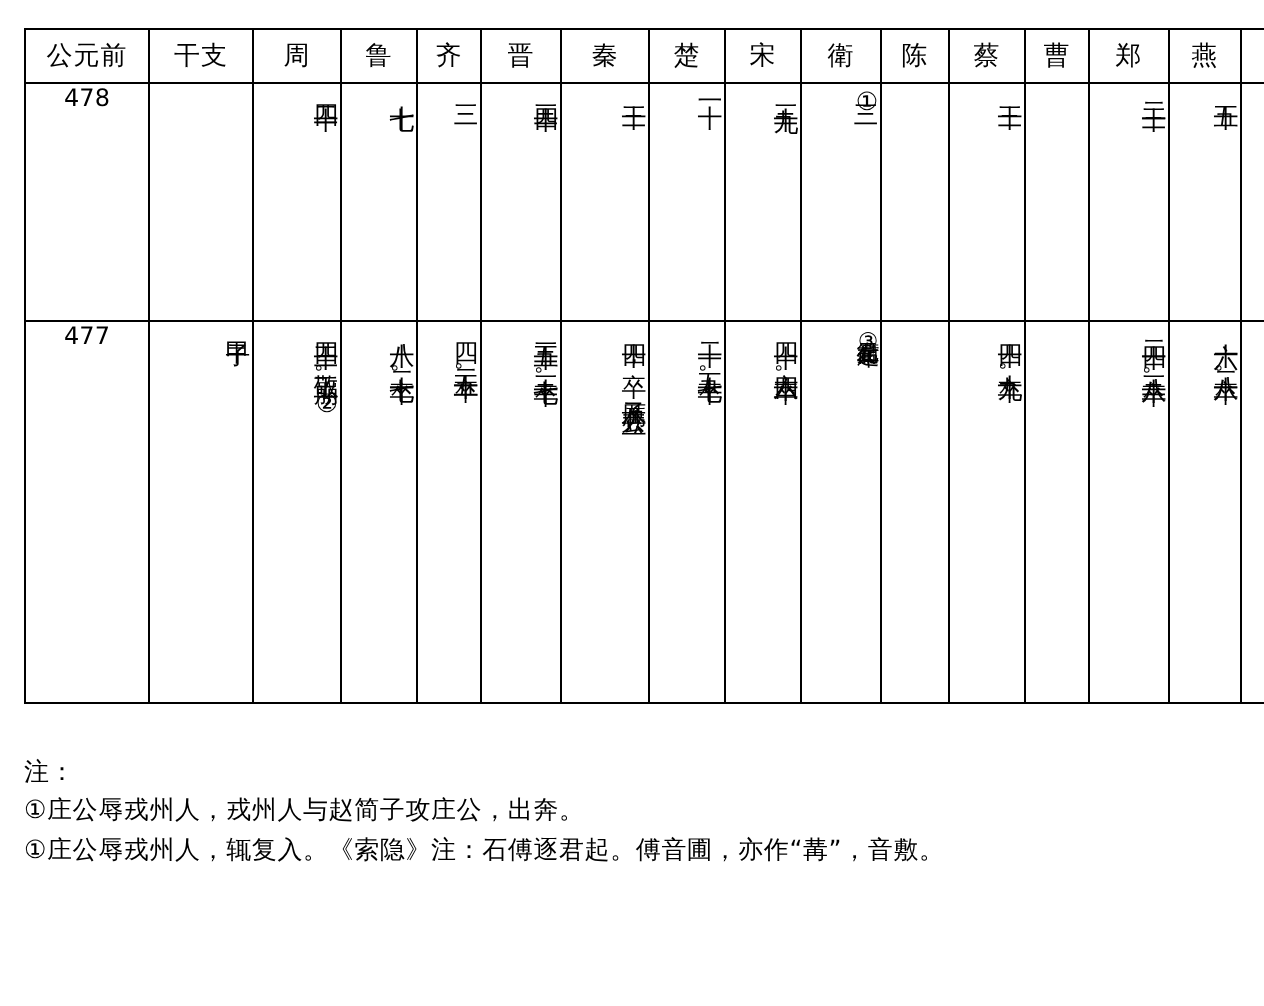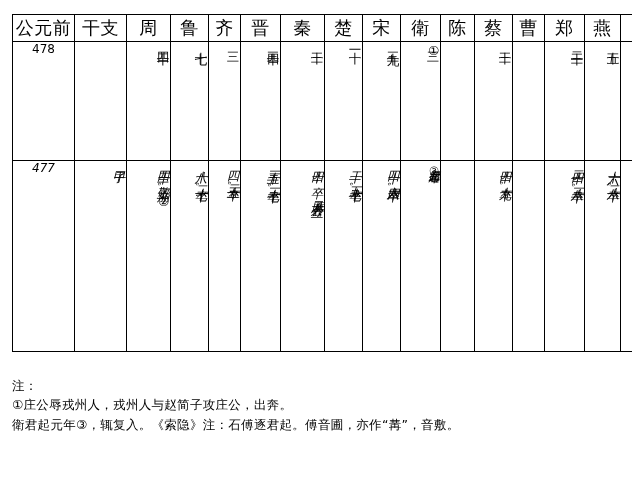--- a/index.html
+++ b/index.html
@@ -35,21 +35,21 @@
     vertical-align: top;
     font-weight: normal;
     font-size: 12px;
   }
 
   
   tr.header-row th {
     height: 26px;
     text-align: center;
     vertical-align: middle;
-    font-size: 18px;
+    font-size: 13px;
     letter-spacing: 0.5px;
   }
 
   
   td.year-cell {
     text-align: center;
     padding-top: 6px;
     font-size: 12.5px;
   }
 
@@ -77,21 +77,21 @@
     white-space: pre;
     text-align: left;
   }
 
   .vtext.small {
     font-size: 11.5px;
     letter-spacing: 0.5px;
   }
 
   tr.row-478 td { height: 118px; margin-top: 41px; }
-  tr.row-477 td { height: 190px; font-style: italic; }
+  tr.row-477 td { height: 190px; }
 
   .notes {
     margin-top: 24px;
     font-size: 12.5px;
     line-height: 1.55;
     letter-spacing: 0.3px;
   }
   .notes .note-line {
     white-space: pre;
   }
@@ -293,16 +293,16 @@
       <td class="vcell">
         <div class="vwrap"></div>
       </td>
     </tr>
   </tbody>
     </table>
 
   <div class="notes">
     <div class="note-line">注：</div>
     <div class="note-line">①庄公辱戎州人，戎州人与赵简子攻庄公，出奔。</div>
-    <div class="note-line">衛君起元年③，辄复入。《索隐》注：石傅逐君起。傅音圃，亦作“冓”，音敷。</div>
+    <div class="note-line">①庄公辱戎州人，辄复入。《索隐》注：石傅逐君起。傅音圃，亦作“冓”，音敷。</div>
   </div>
 
 </div>
 
 </body></html>

